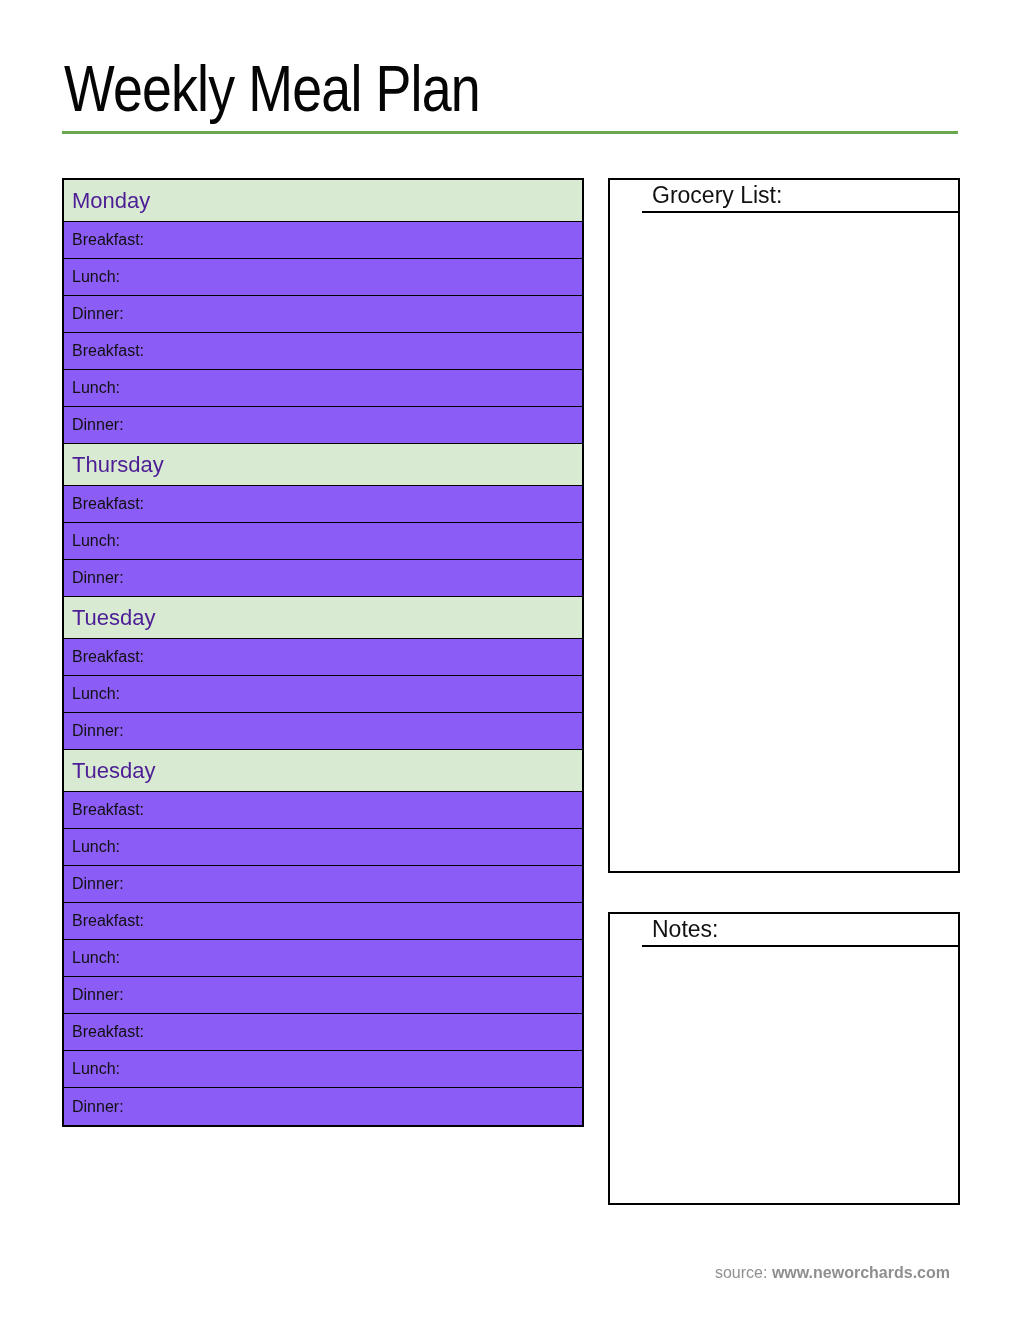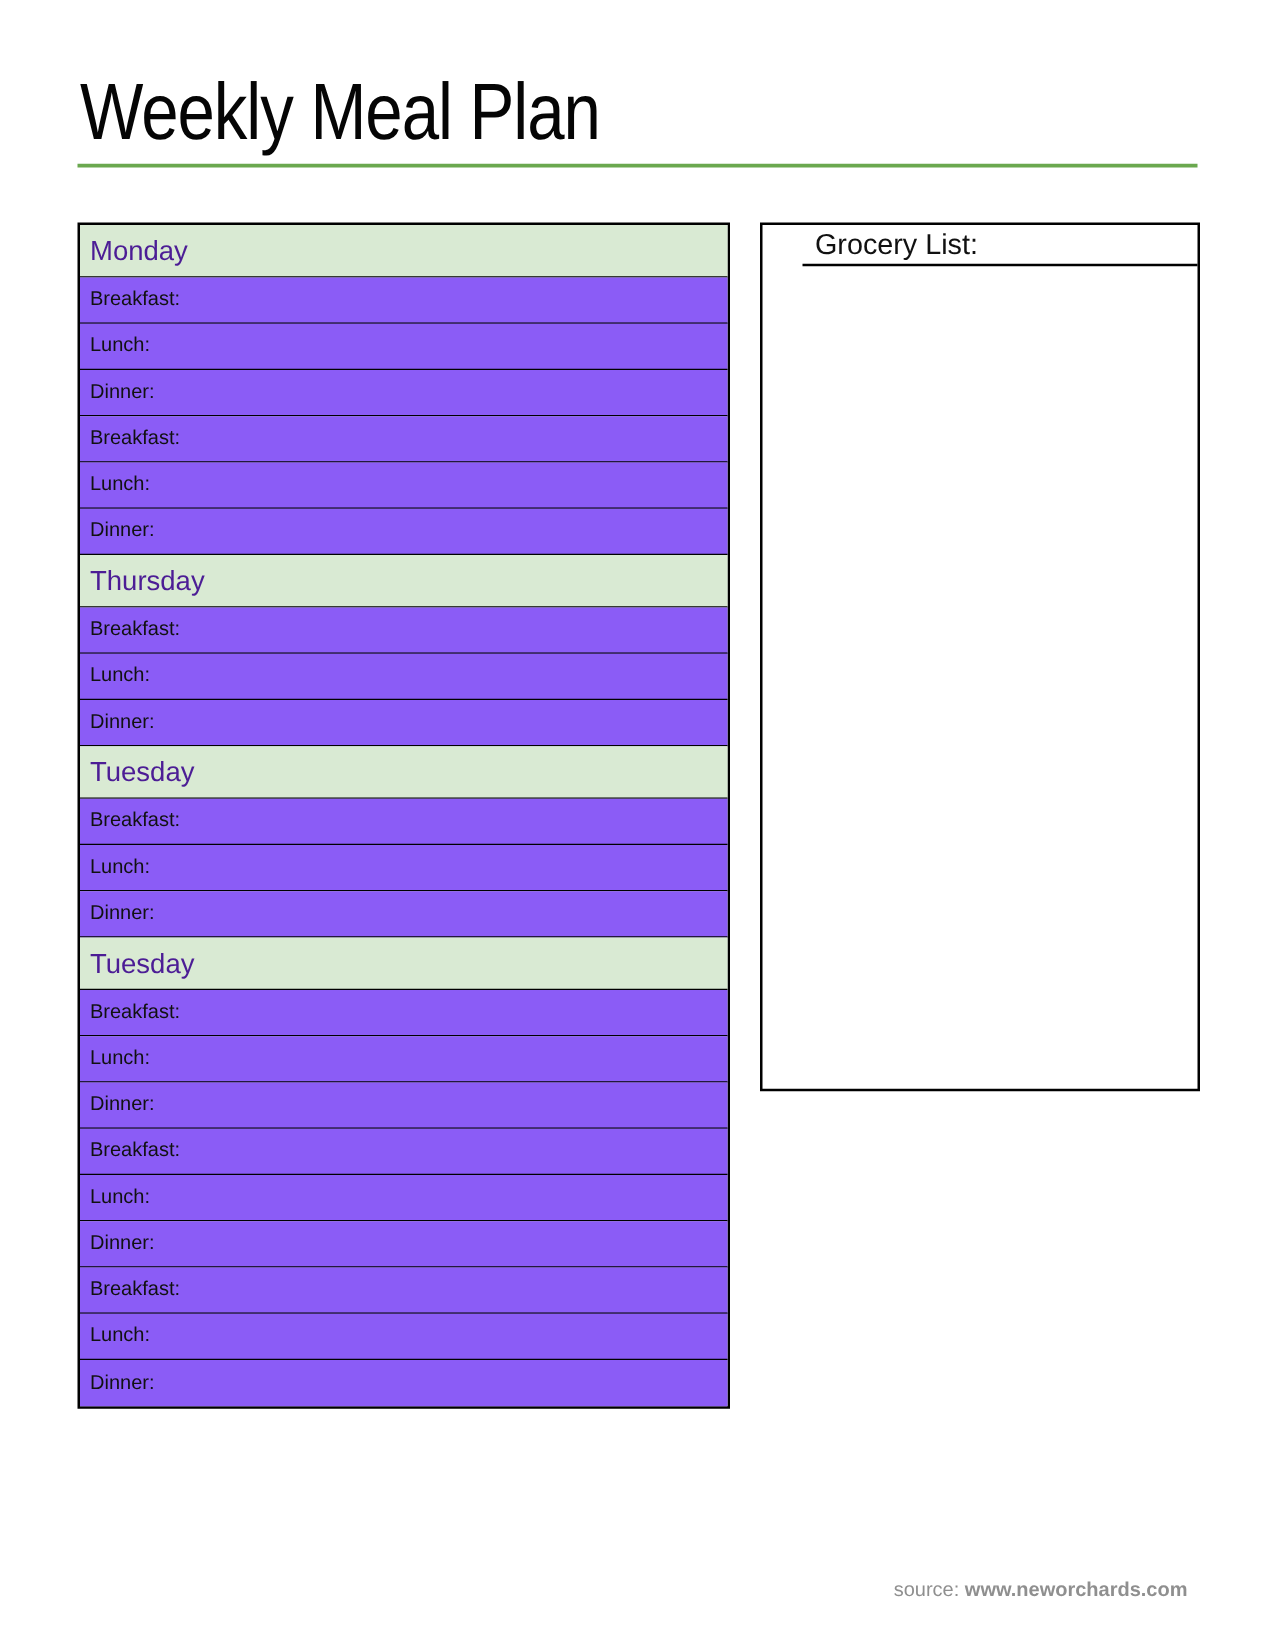--- a/index.html
+++ b/index.html
@@ -225,19 +225,23 @@
     <span class="meal-entry"></span>
   </div>
 </div>
 </div>
 
   <div class="side-box grocery-box">
     <div class="side-box-header">Grocery List:</div>
     <div class="side-box-body"></div>
   </div>
 
+  <div class="side-box notes-box">
+    <div class="side-box-header">Notes:</div>
+    <div class="side-box-body"></div>
+  </div>
 
   <div class="footer-source">
     <span>source:</span>
     <span class="site">www.neworchards.com</span>
   </div>
 
 </div>
 
 </body></html>

